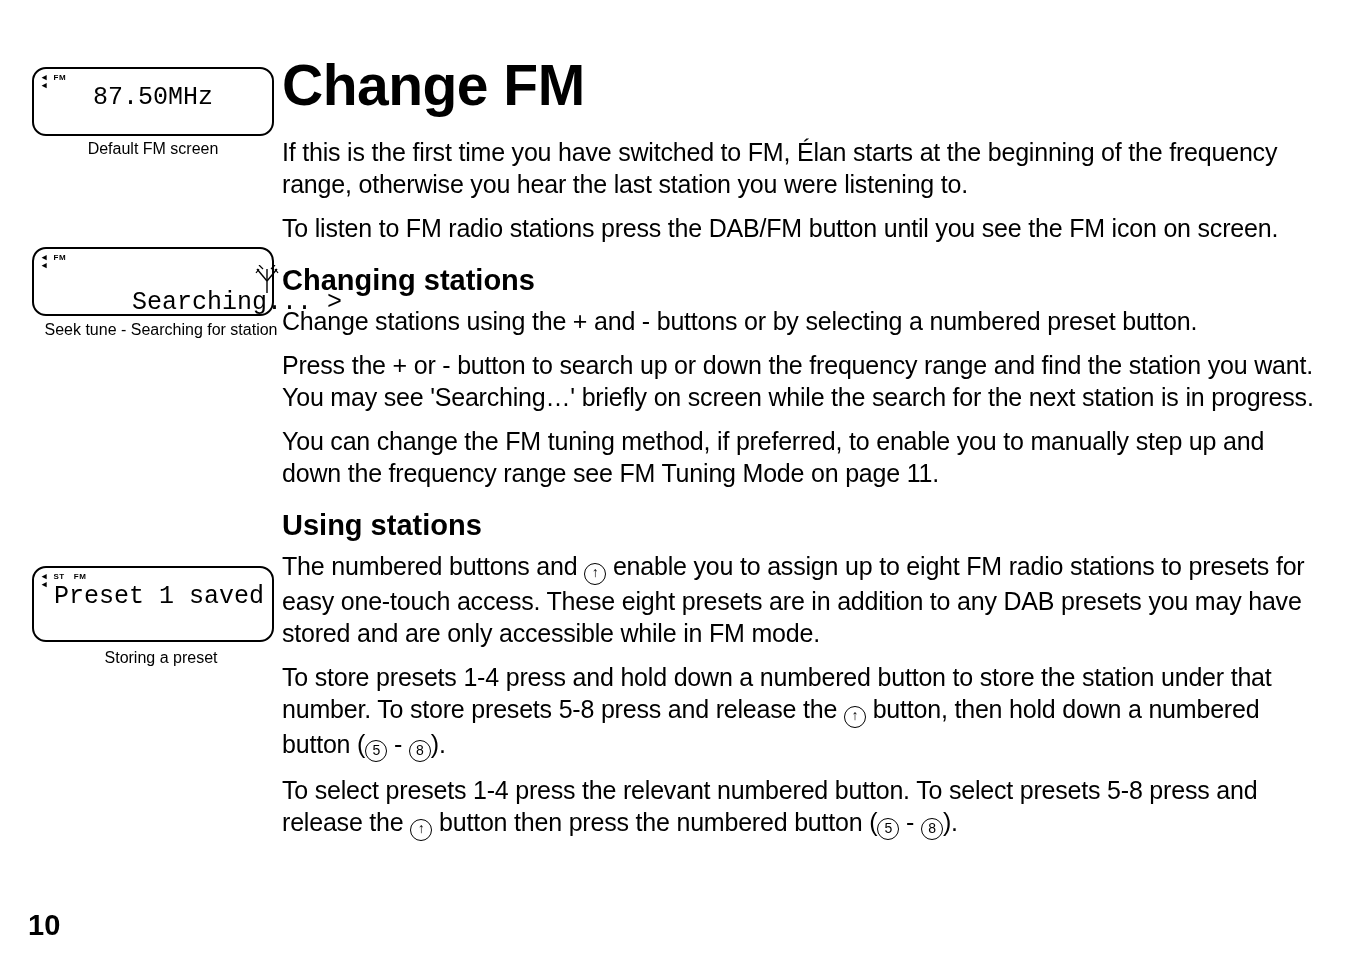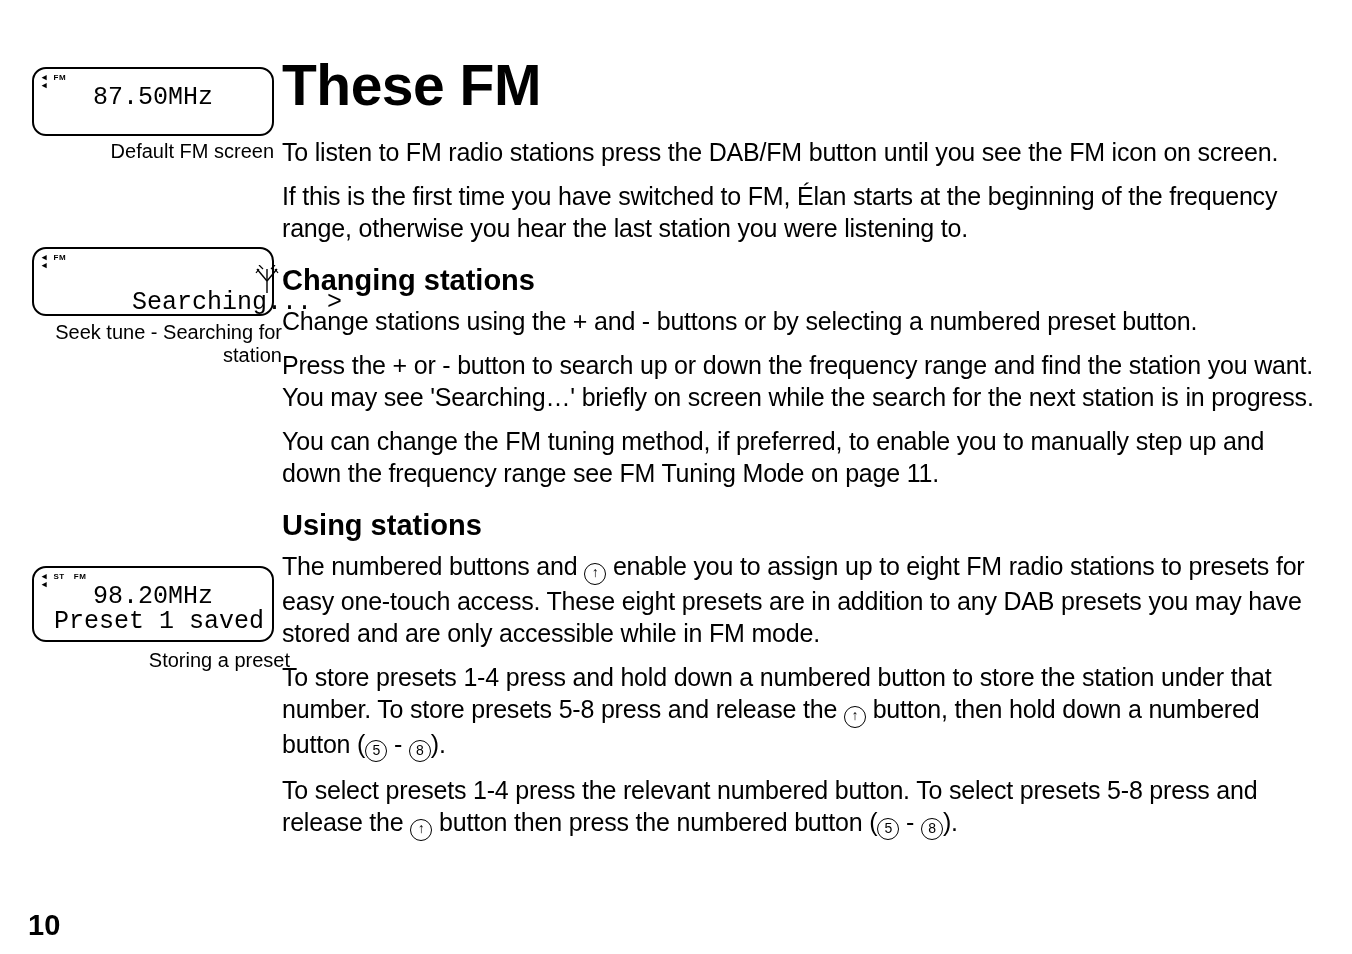--- a/index.html
+++ b/index.html
@@ -50,22 +50,22 @@
   .lcd-panel .preset-line {
     font-family: "Courier New", monospace;
     font-size: 25px;
     line-height: 25px;
     white-space: pre;
     text-align: right;
   }
   .lcd-caption {
     position: absolute;
     width: 242px;
-    text-align: right;
-    font-size: 20px;
+    text-align: center;
+    font-size: 16px;
     font-family: "Helvetica Neue", Helvetica, Arial, sans-serif;
     font-stretch: condensed;
   }
   .antenna-icon {
     position: absolute;
     width: 26px;
     height: 30px;
   }
   
   .main {
@@ -163,30 +163,29 @@
     <line x1="24" y1="8" x2="21" y2="4" stroke="#000" stroke-width="1.2"></line>
   </svg>
   <div class="lcd-caption" style="left:40px; top:321px;">Seek tune - Searching for station</div>
 
   <div class="lcd-panel" style="left:32px; top:566px; height:66px; padding-bottom:2px;">
     <div class="top-icons">
       <span class="sig-icon">◂<br>◂</span>
       <span>ST</span>
       <span>FM</span>
     </div>
-    <div class="freq-line"><span>98.20MHz</span></div>
     <div class="preset-line">Preset 1 saved</div>
   </div>
-  <div class="lcd-caption" style="left:48px; top:649px;">Storing a preset</div>
+  <div class="lcd-caption" style="left:40px; top:649px;">Storing a preset</div>
 
   <div class="main">
-    <h1 class="title">These FM</h1>
-
+    <h1 class="title">Change FM</h1>
+
+    <p class="body">If this is the first time you have switched to FM, Élan starts at the beginning of the frequency range, otherwise you hear the last station you were listening to.</p>
     <p class="body">To listen to FM radio stations press the DAB/FM button until you see the FM icon on screen.</p>
-    <p class="body">If this is the first time you have switched to FM, Élan starts at the beginning of the frequency range, otherwise you hear the last station you were listening to.</p>
 
     <h2 class="section">Changing stations</h2>
     <p class="body indent">Change stations using the + and - buttons or by selecting a numbered preset button.</p>
     <p class="body indent">Press the + or - button to search up or down the frequency range and find the station you want. You may see 'Searching…' briefly on screen while the search for the next station is in progress.</p>
     <p class="body indent">You can change the FM tuning method, if preferred, to enable you to manually step up and down the frequency range see FM Tuning Mode on page 11.</p>
 
     <h2 class="section">Using stations</h2>
     <p class="body indent">
       <span>The numbered buttons and </span><span class="circled-arrow">↑</span><span> enable you to assign up to eight FM radio stations to presets for easy one-touch access. These eight presets are in addition to any DAB presets you may have stored and are only accessible while in FM mode.</span>
     </p>

